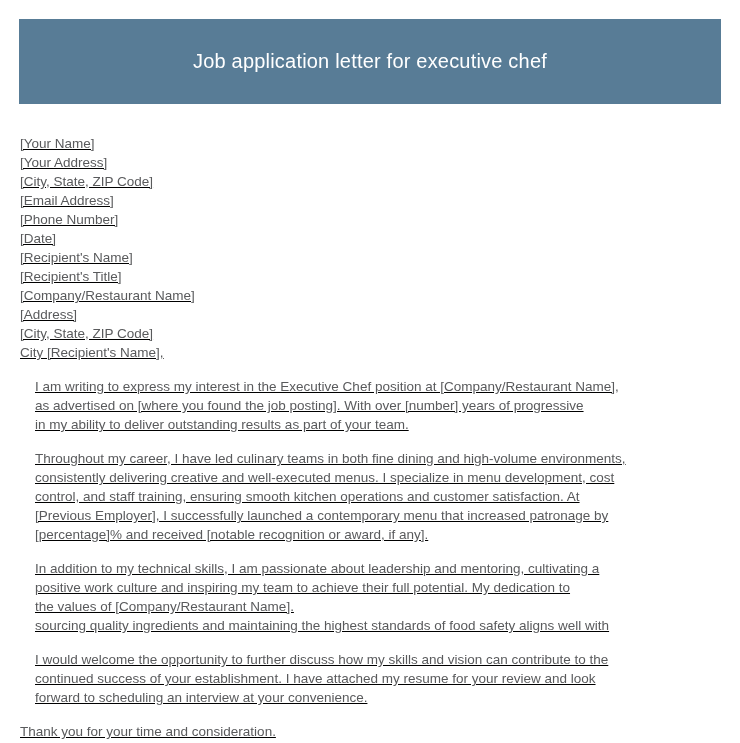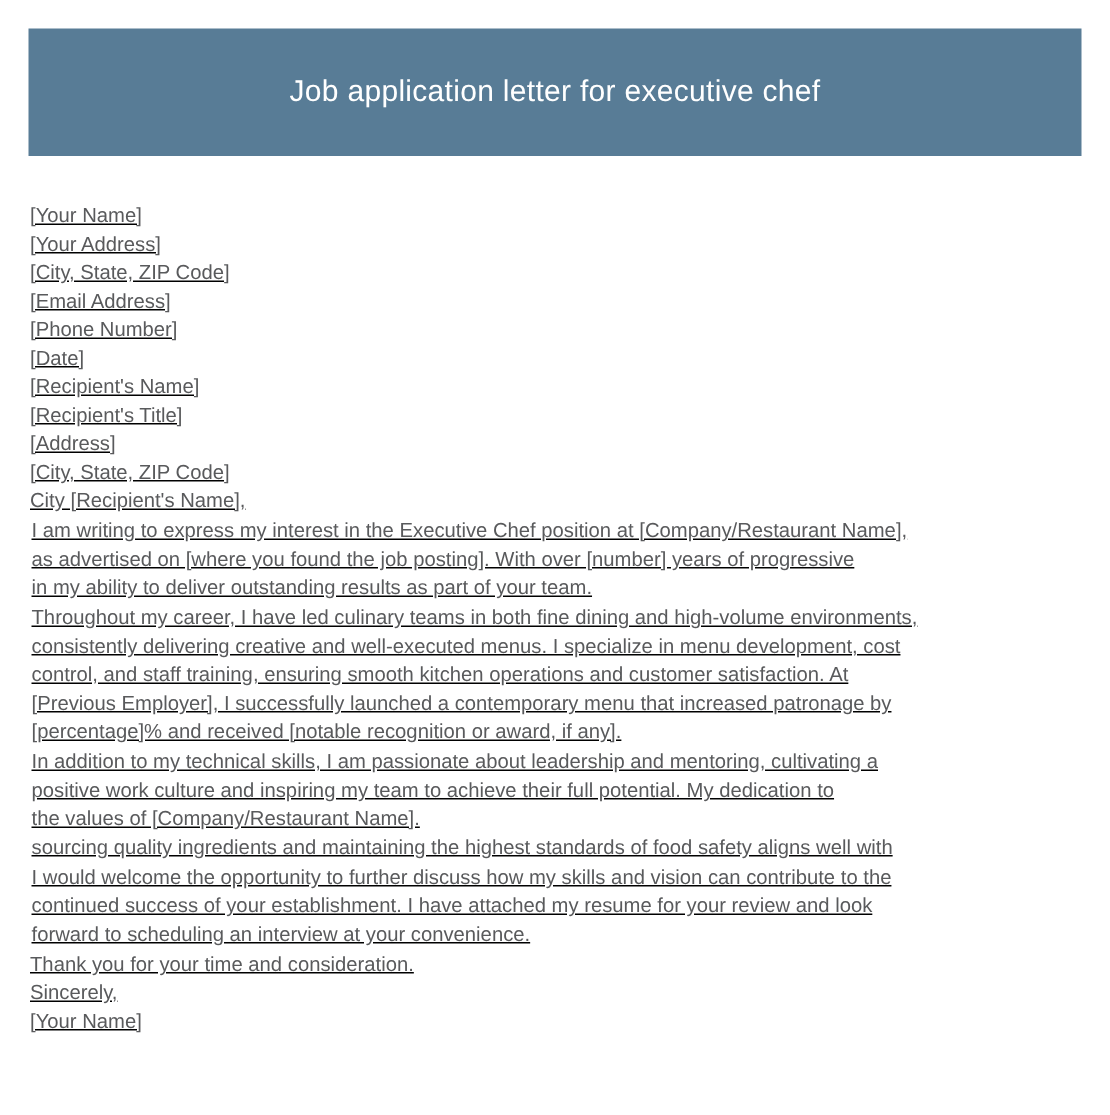--- a/index.html
+++ b/index.html
@@ -38,21 +38,21 @@
     left: 20px; top: 134px;
     width: 712px;
     text-decoration: underline;
   }
   .line {
     font-size: 13.5px;
     line-height: 19px;
     color: var(--body-text-color);
     white-space: nowrap;
   }
-  .para { margin: 1px; padding: 0; }
+  .para { margin: 15px; padding: 0; }
 </style>
 </head>
 <body style="--band-color: #587c96; --title-color: #ffffff; --body-text-color: #595a5c;">
 
 <div class="page">
 
   <div class="title-band">
     <h1 class="title">Job application letter for executive chef</h1>
   </div>
 
@@ -61,20 +61,21 @@
         <div class="line">[Your Name]</div>
         <div class="line">[Your Address]</div>
         <div class="line">[City, State, ZIP Code]</div>
         <div class="line">[Email Address]</div>
         <div class="line">[Phone Number]</div>
         <div class="line">[Date]</div>
       </div>
     <div>
         <div class="line">[Recipient's Name]</div>
         <div class="line">[Recipient's Title]</div>
+        <div class="line">[Company/Restaurant Name]</div>
         <div class="line">[Address]</div>
         <div class="line">[City, State, ZIP Code]</div>
       </div>
     <div class="line">City [Recipient's Name],</div>
     <div>
         <div class="para">
           <div class="line">I am writing to express my interest in the Executive Chef position at [Company/Restaurant Name],</div>
           <div class="line">as advertised on [where you found the job posting]. With over [number] years of progressive</div>
           <div class="line">in my ability to deliver outstanding results as part of your team.</div>
         </div>

